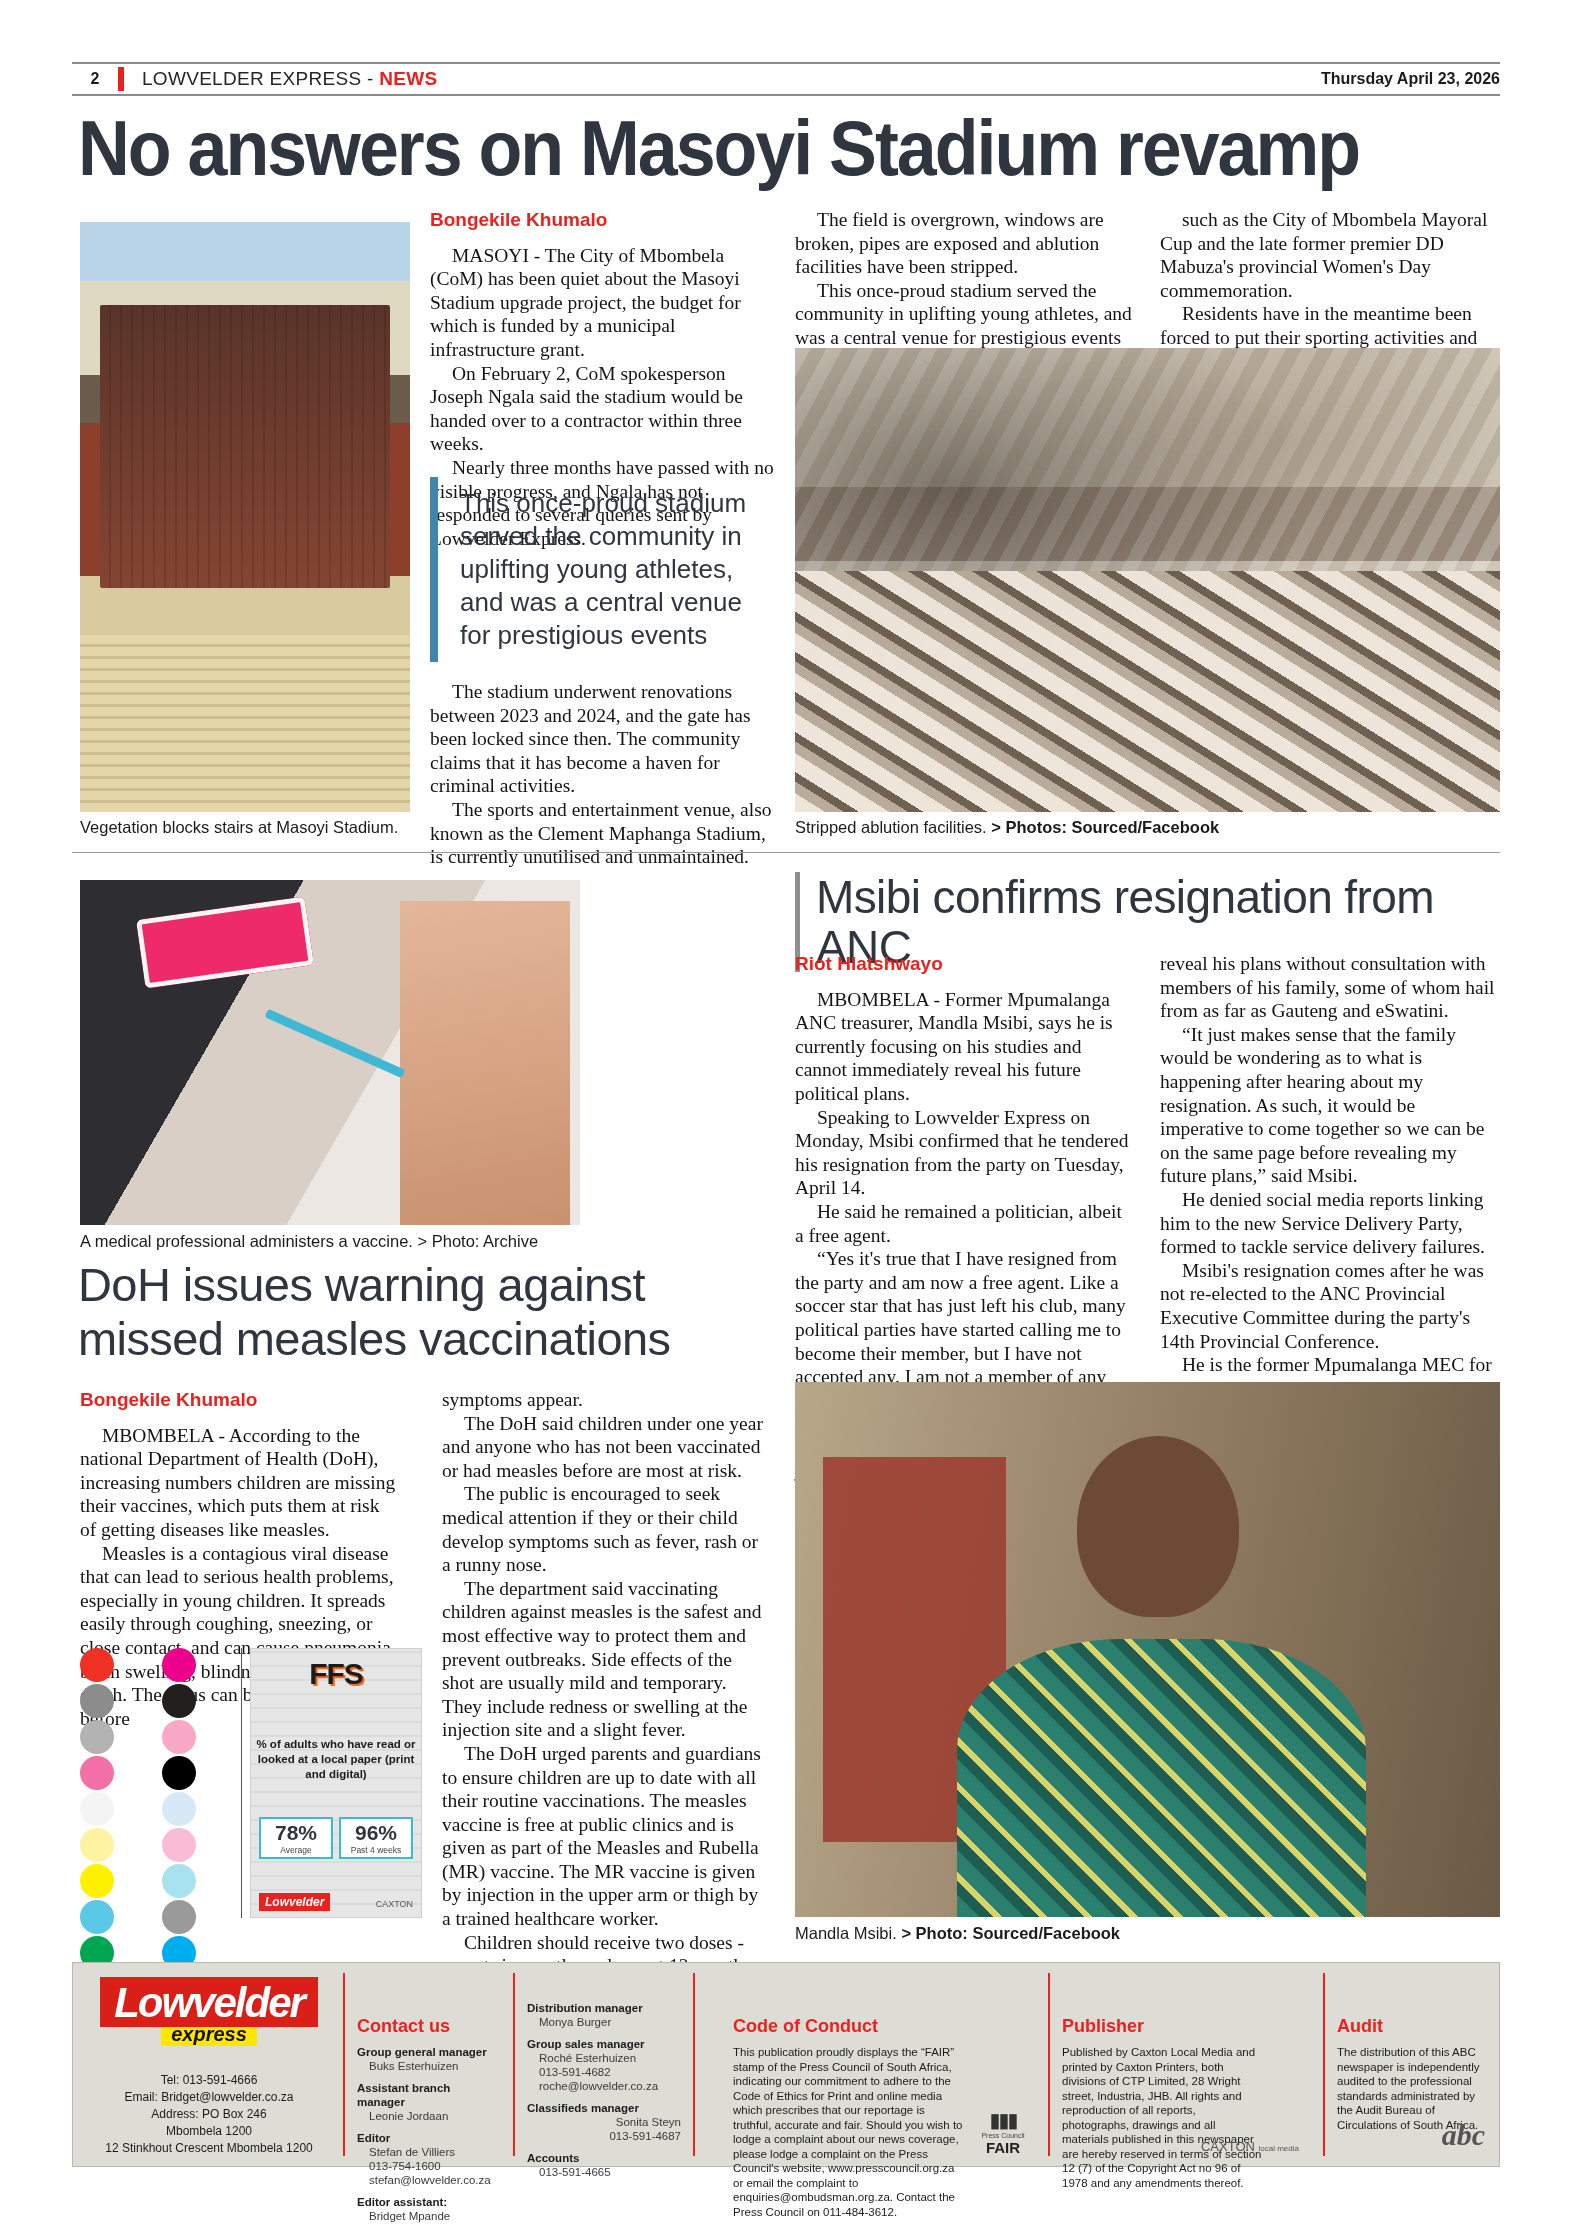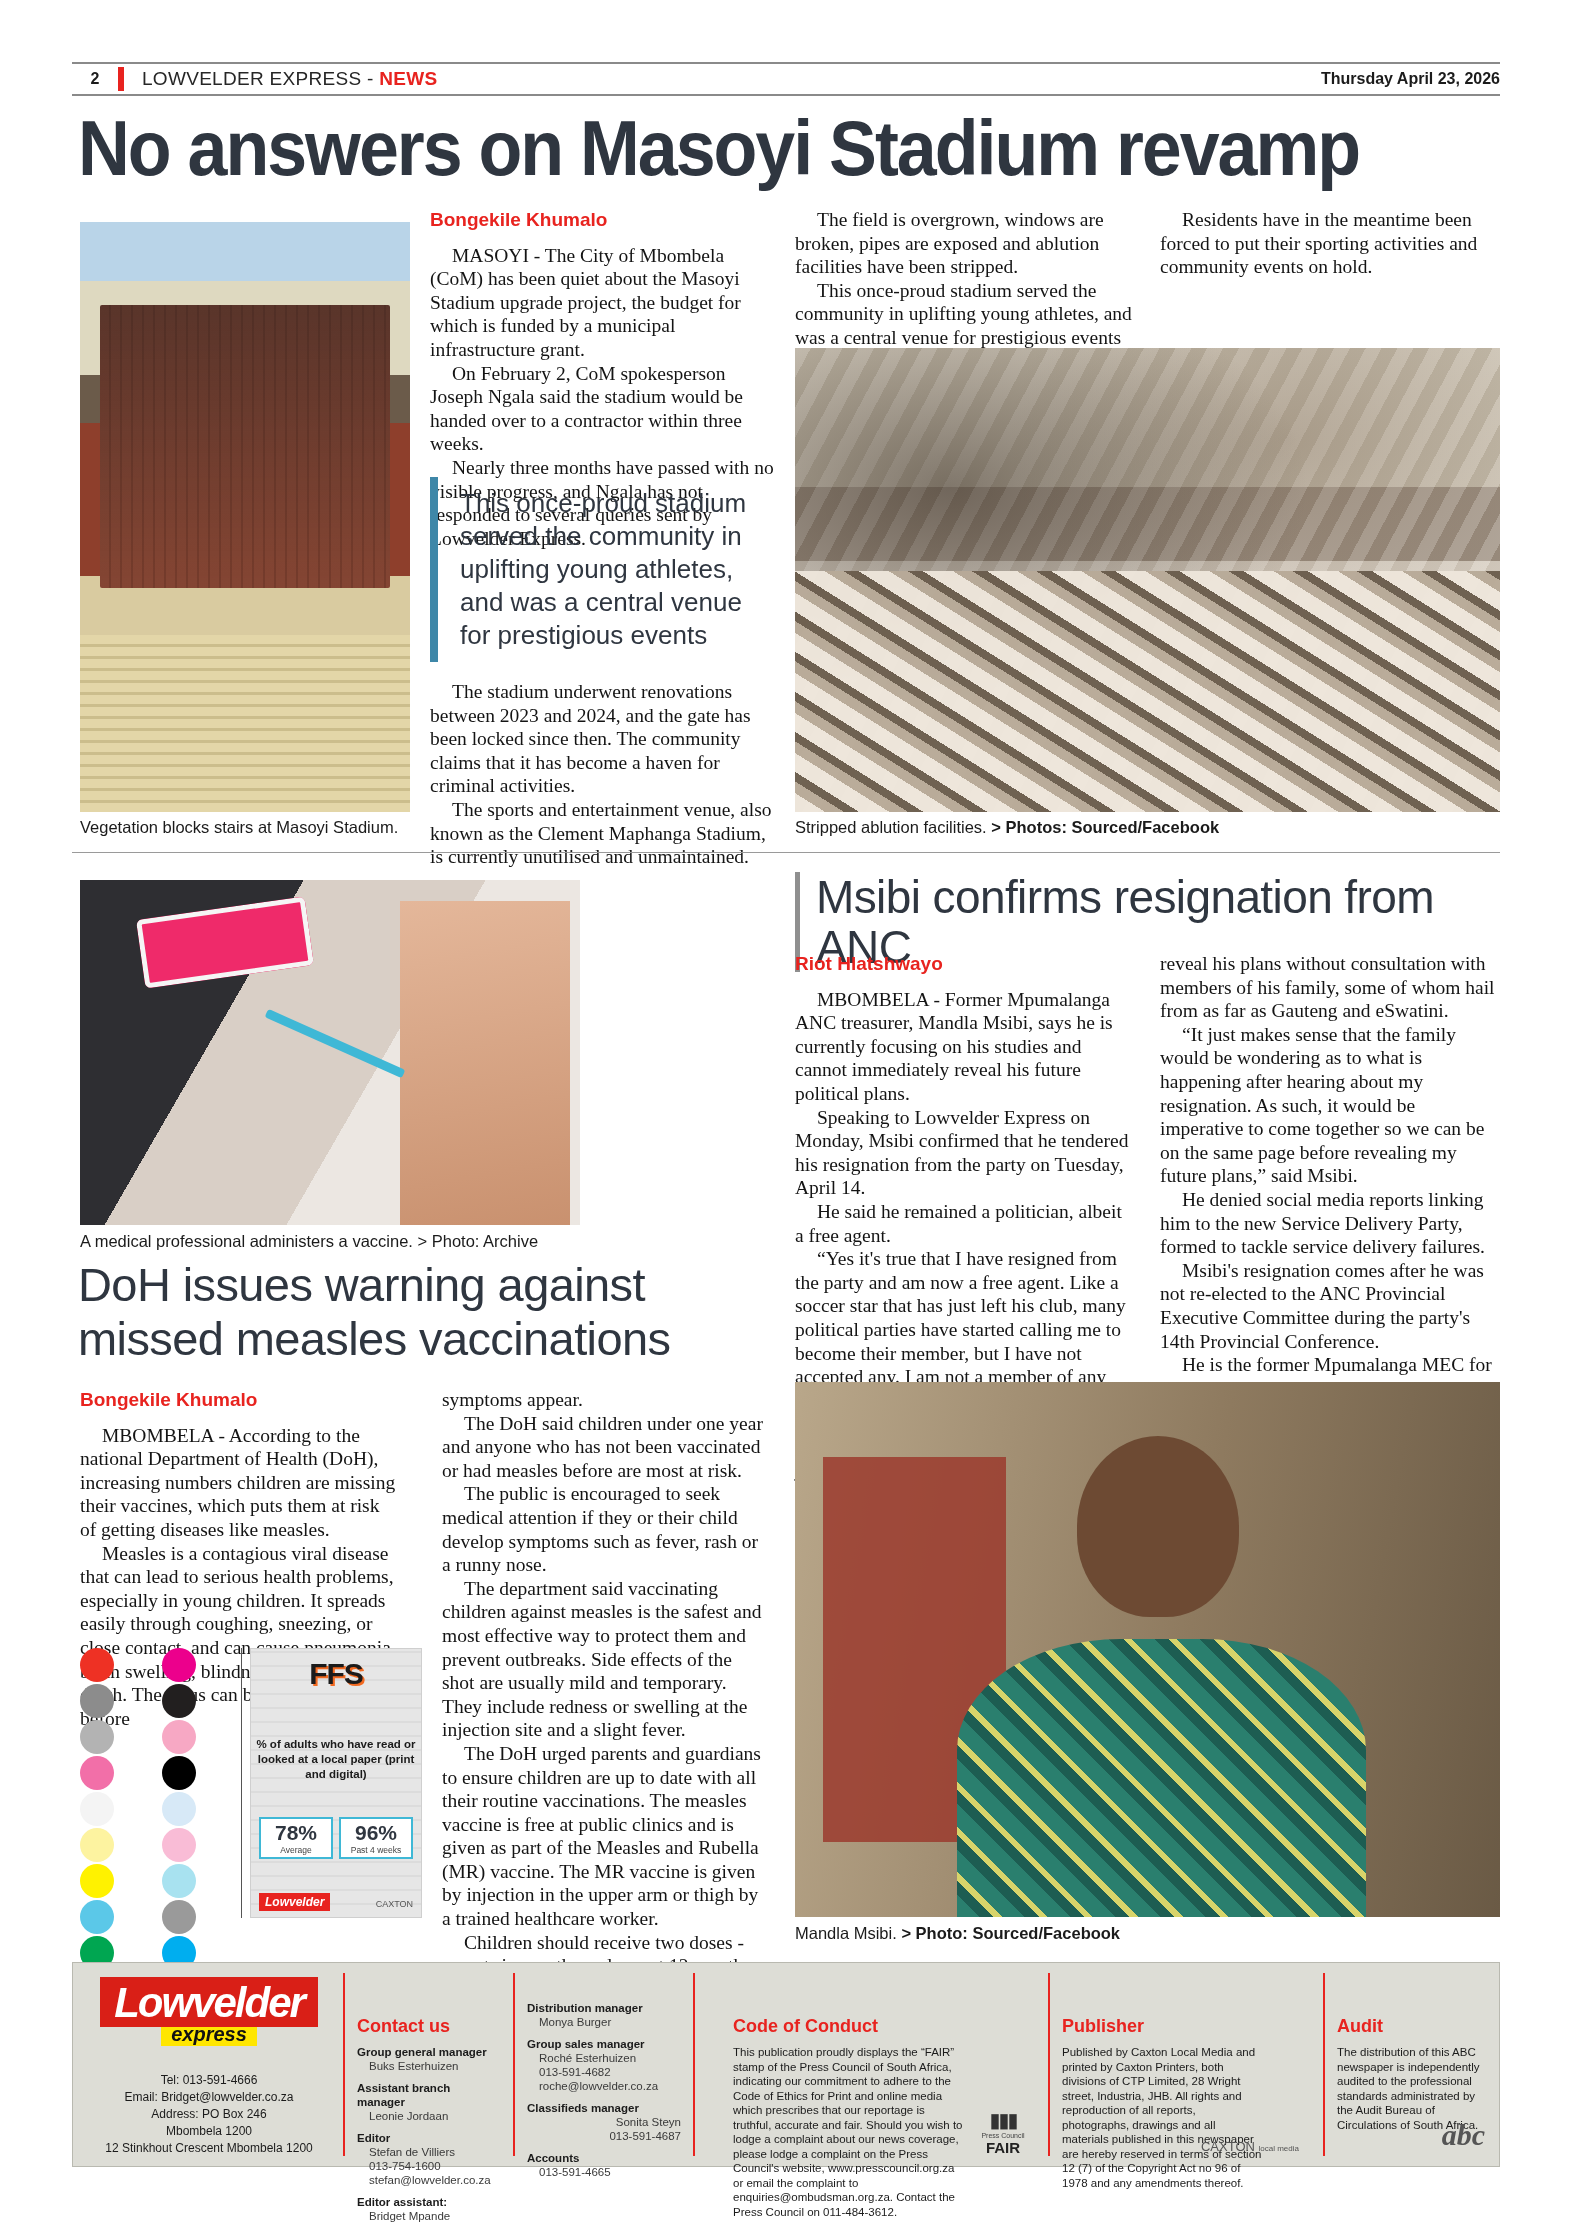--- a/index.html
+++ b/index.html
@@ -285,20 +285,21 @@
     <p>The stadium underwent renovations between 2023 and 2024, and the gate has been locked since then. The community claims that it has become a haven for criminal activities.</p>
     <p>The sports and entertainment venue, also known as the Clement Maphanga Stadium, is currently unutilised and unmaintained.</p>
   </div>
 
   <div class="col" id="a1c2">
     <p>The field is overgrown, windows are broken, pipes are exposed and ablution facilities have been stripped.</p>
     <p>This once-proud stadium served the community in uplifting young athletes, and was a central venue for prestigious events</p>
   </div>
 
   <div class="col" id="a1c3">
+    <p>such as the City of Mbombela Mayoral Cup and the late former premier DD Mabuza's provincial Women's Day commemoration.</p>
     <p>Residents have in the meantime been forced to put their sporting activities and community events on hold.</p>
   </div>
 
   <div class="ph-ablution">
     <div class="dbg"></div>
     <div class="rub"></div>
   </div>
   <div class="cap-ablution">
     <span>Stripped ablution facilities.</span>
     <b>&gt; Photos: Sourced/Facebook</b>

